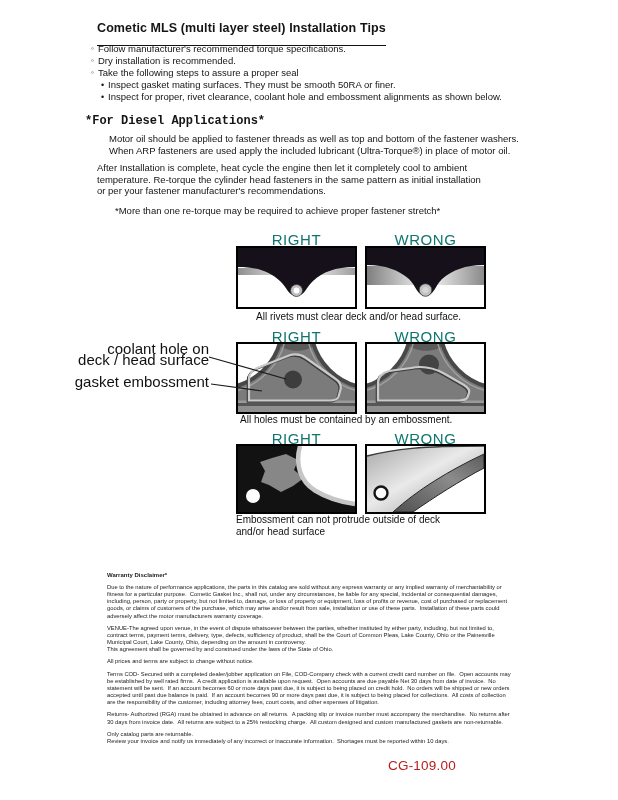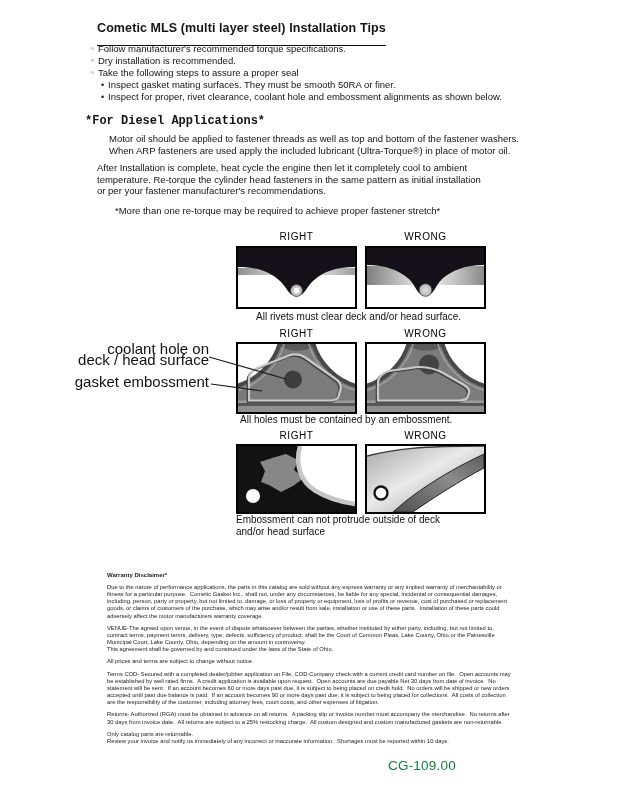--- a/index.html
+++ b/index.html
@@ -13,35 +13,35 @@
     border-bottom:1.5px solid #111;padding-bottom:10px;white-space:nowrap;
   }
   .tips{left:91px;top:43px;font-size:9.5px;line-height:12px;}
   .tip-row{display:flex;align-items:flex-start;}
   .tip-row.lvl2{padding-left:10px;}
   .tip-marker{width:7px;flex:0 0 7px;font-size:8px;line-height:12px;}
   .tip-row.lvl2 .tip-marker{font-size:9px;}
   .sec-heading{left:85px;top:114px;font-size:12px;font-weight:bold;font-family:Liberation Mono, monospace;}
   .body-para{left:97px;font-size:9.5px;line-height:11.5px;white-space:pre;}
   .p1{top:133px;margin-left:12px;} .p2{top:162px;} .note{top:205px;margin-left:18px;}
-  .fig-label{width:121px;text-align:center;font-size:10px;letter-spacing:.6px;color:#000000;}
+  .fig-label{width:121px;text-align:center;font-size:15px;letter-spacing:.6px;color:#0f766e;}
   .lab-r{left:236px;} .lab-w{left:365px;}
   .row1-lab{top:231px;} .row2-lab{top:328px;} .row3-lab{top:430px;}
   .figbox-l{left:236px;} .figbox-r{left:365px;}
   .row1-box{top:246px;} .row2-box{top:342px;} .row3-box{top:444px;}
   .fig-caption{font-size:10px;line-height:11.5px;color:#111;white-space:pre;}
   .cap1{left:236px;top:311px;margin-left:20px;} .cap2{left:240px;top:414px;} .cap3{left:236px;top:514px;}
   .callout{font-size:15px;line-height:10.8px;text-align:right;white-space:pre;color:#111;}
   .co1{left:59px;top:344px;width:150px;}
   .co2{left:59px;top:377px;width:150px;}
   .pointer-svg{left:118px;top:344px;z-index:5;pointer-events:none;}
   .disclaimer{left:107px;top:572px;width:480px;color:#222;}
   .disc-heading{font-size:6px;font-weight:bold;margin:0 0 6px 0;}
   .disc-para{font-size:5.8px;line-height:7.15px;white-space:pre;margin:0 0 5px 0;}
-  .footer-code{left:388px;top:758px;font-size:13.5px;color:#15803d;letter-spacing:.2px;}
+  .footer-code{left:388px;top:758px;font-size:13.5px;color:#b91c1c;letter-spacing:.2px;}
 </style>
 </head>
 <body>
 
 <div class="page">
 
   <div class="abs doc-title">Cometic MLS (multi layer steel) Installation Tips</div>
 
   <div class="abs tips">
     <div class="tip-row">

